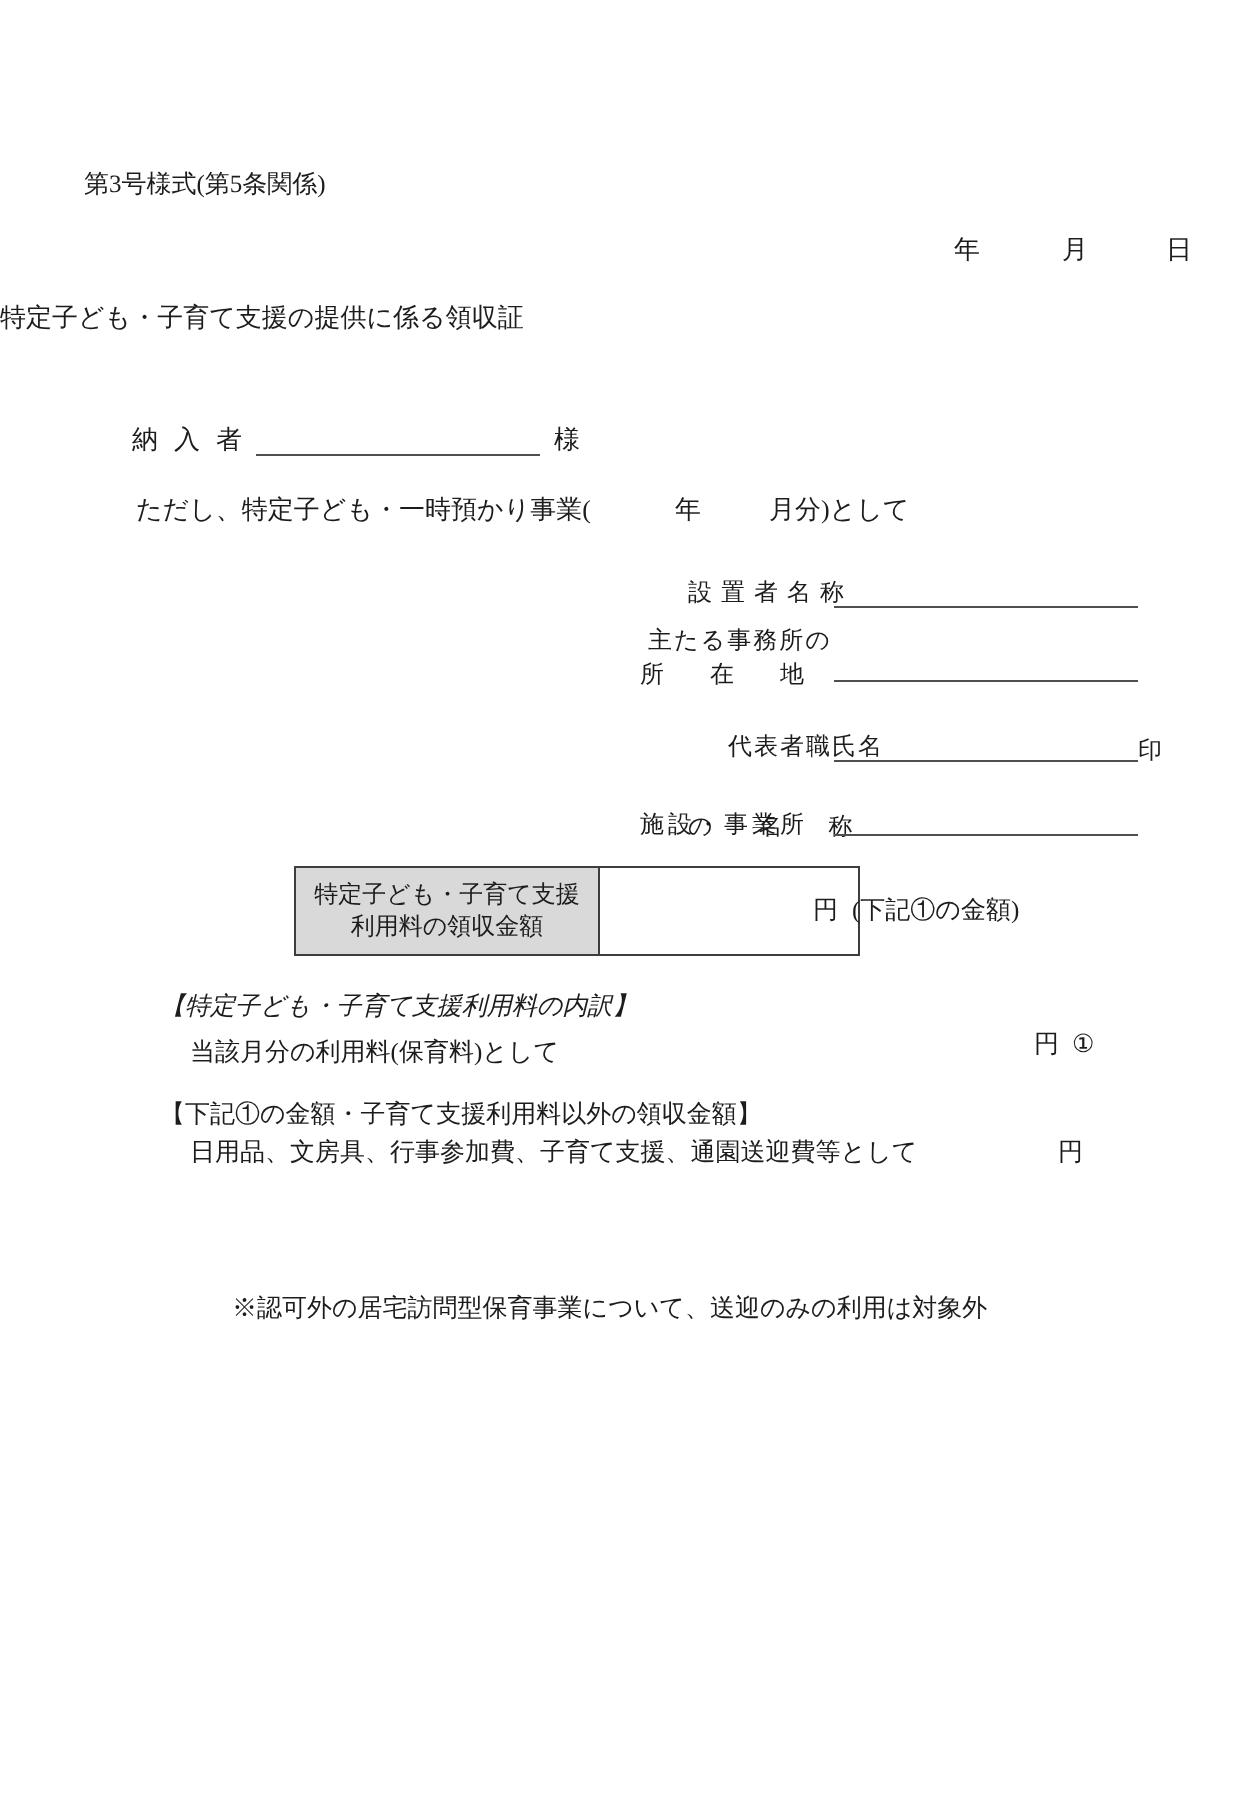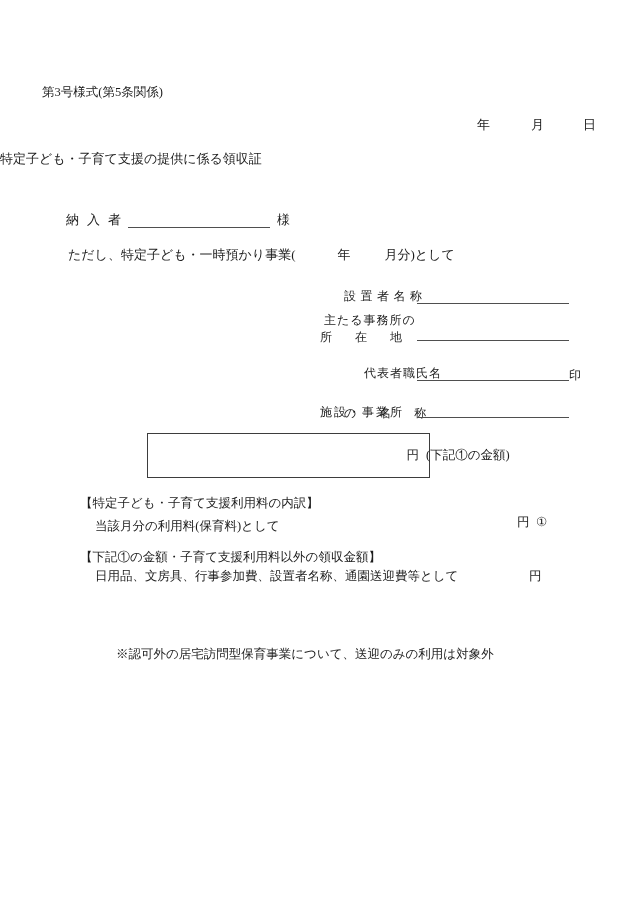--- a/index.html
+++ b/index.html
@@ -95,34 +95,38 @@
     <span class="abs issuer-label label-tight" style="left:320px; top:365px;margin-left:44px;">代表者職氏名</span>
     <div class="uline" style="left:417px; top:380px; width:152px;"></div>
     <span class="abs issuer-label" style="left:569px; top:367px;">印</span>
 
     <span class="abs issuer-label label-slight" style="left:320px; top:388px;">施設・事業所</span>
     <span class="abs issuer-label label-spread-just" style="left:304px; top:405px;margin-left:40px;">の名称</span>
     <div class="uline" style="left:417px; top:417px; width:152px;"></div>
   </div>
 
   <div class="amount-table">
+    <div class="amount-label-cell">
+      <span>特定子ども・子育て支援</span>
+      <span>利用料の領収金額</span>
+    </div>
     <div class="amount-value-cell">
       <span>円</span>
     </div>
   </div>
   <div class="abs" style="left:426px; top:447px;">(下記①の金額)</div>
 
   <div>
-    <div class="abs" style="left:80px; top:495px;">【特定子ども・子育て支援利用料の内訳】</div>
+    <div class="abs" style="left:80px; top:495px;font-style:italic;">【特定子ども・子育て支援利用料の内訳】</div>
     <div class="abs" style="left:95px; top:518px;">当該月分の利用料(保育料)として</div>
     <span class="abs" style="left:517px; top:514px;">円</span>
     <span class="abs" style="left:536px; top:514px;">①</span>
   </div>
 
   <div>
     <div class="abs" style="left:80px; top:549px;">【下記①の金額・子育て支援利用料以外の領収金額】</div>
-    <div class="abs" style="left:95px; top:568px;">日用品、文房具、行事参加費、設置者名称、通園送迎費等として</div>
+    <div class="abs" style="left:95px; top:568px;">日用品、文房具、行事参加費、子育て支援、通園送迎費等として</div>
     <span class="abs" style="left:529px; top:568px;">円</span>
   </div>
 
   <div class="abs" style="left:77px; top:646px;margin-left:39px;">※認可外の居宅訪問型保育事業について、送迎のみの利用は対象外</div>
 
 </div>
 
 </body></html>

